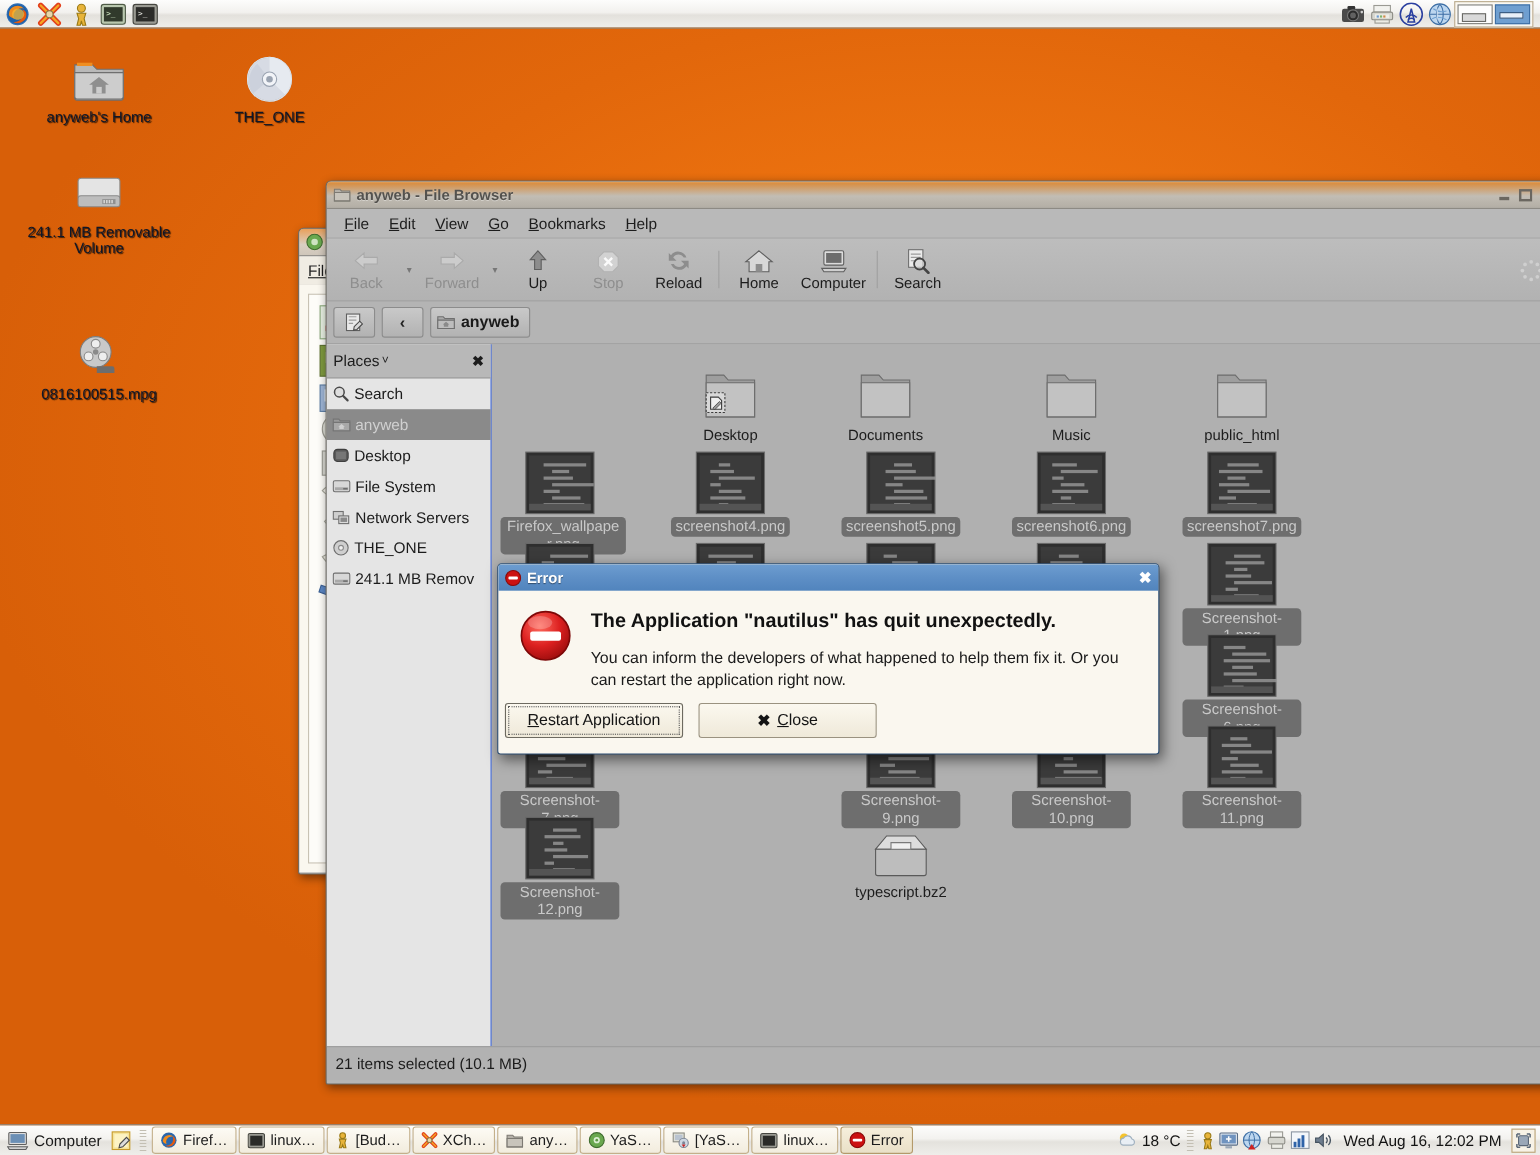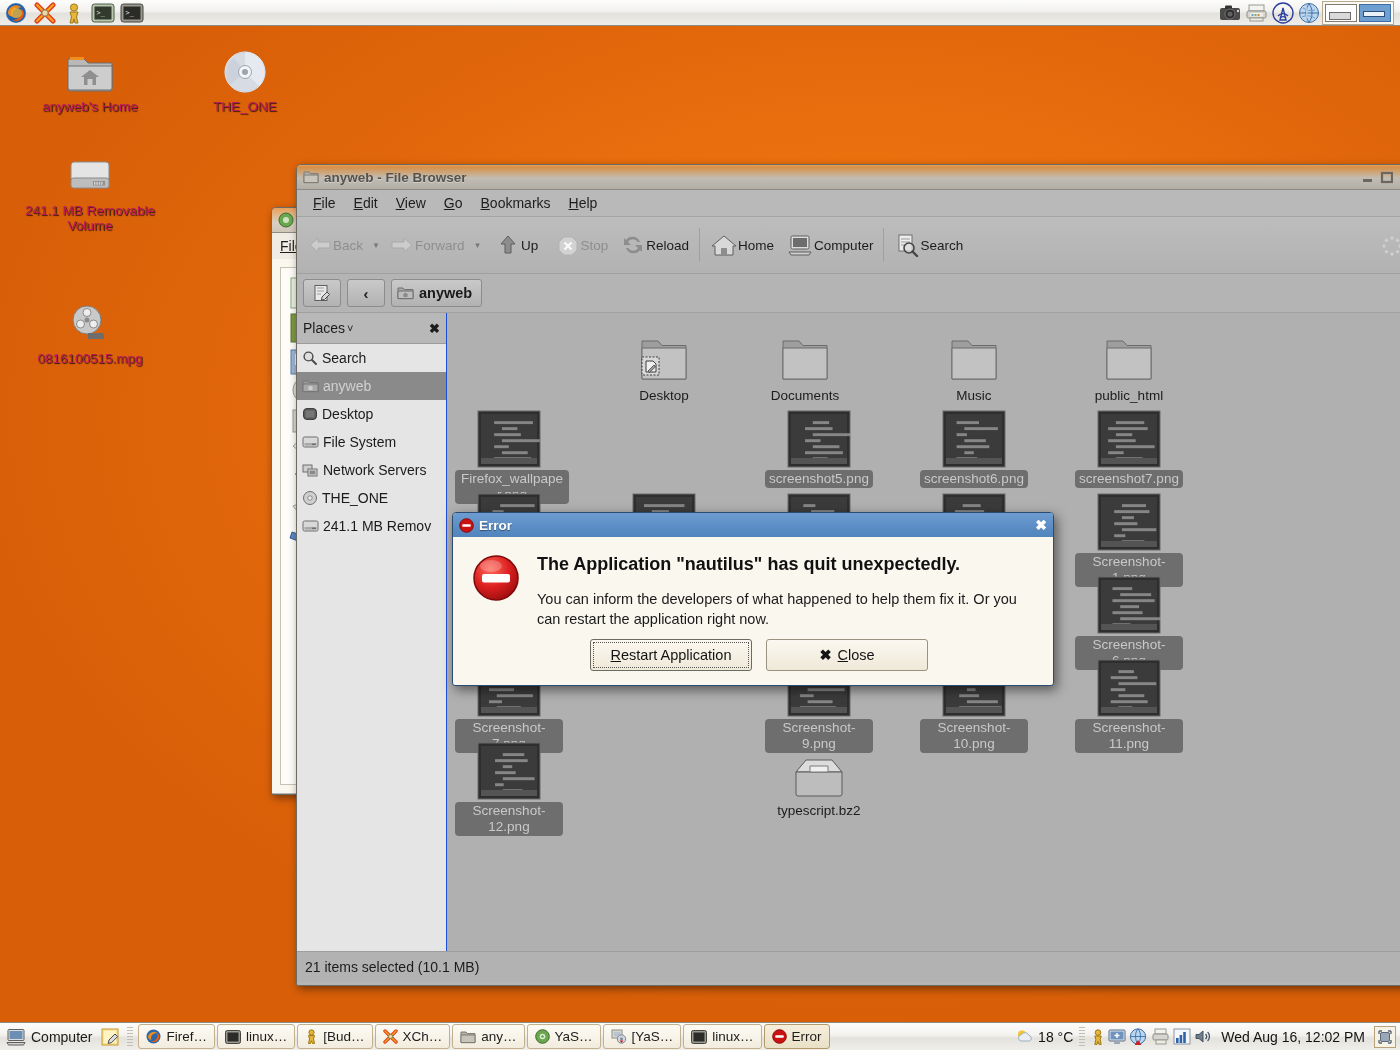--- a/index.html
+++ b/index.html
@@ -25,21 +25,21 @@
     display:flex;align-items:center;border:1px solid #b9a98c;background:#fbf8f1;
     height:20px;margin-right:6px;padding:1px;
   }
   .ws{width:30px;height:16px;border:1px solid #7d7d78;margin:0 1px;background:#fdfdfd;position:relative;cursor:pointer;}
   .ws.active{background:#6f9fd0;border-color:#3d6fa5;}
   .ws .win{position:absolute;left:3px;top:7px;width:20px;height:6px;background:#d9d9d9;border:1px solid #6a6a66;}
   .ws.active .win{background:#e9f0f8;border-color:#2a4f78;top:6px;height:4px;}
   
   .desk-icon{position:absolute;width:130px;text-align:center;cursor:pointer;}
   .desk-icon .ilabel{
-    color:#be185d;font-size:13.5px;line-height:15px;
+    color:#0f172a;font-size:13.5px;line-height:15px;
     text-shadow:1px 1px 1px rgba(0,0,0,.75);margin-top:3px;word-wrap:break-word;
   }
   .desk-icon .iart{height:48px;display:flex;align-items:center;justify-content:center;}
   
   .window{position:absolute;box-sizing:border-box;}
   .win-frame{
     border:1px solid #6d6a64;border-radius:5px 5px 2px 2px;
     background:#b6b6b6;box-shadow:2px 3px 9px rgba(0,0,0,.45);
     overflow:hidden;
   }
@@ -57,21 +57,21 @@
     background:#b9b9b9;border-bottom:1px solid #a4a4a4;
   }
   .menu-item{padding:3px 8px;font-size:14px;color:#1d1d1d;cursor:pointer;}
   .menu-item u{text-decoration:underline;}
   .toolbar{
     height:56px;display:flex;align-items:center;padding:0 4px;
     background:linear-gradient(to bottom,#bdbdbd,#b2b2b2);
     border-bottom:1px solid #a0a0a0;position:relative;
   }
   .tb-btn{
-    display:flex;flex-direction:row;align-items:center;justify-content:center;
+    display:flex;flex-direction:column;align-items:center;justify-content:center;
     min-width:52px;height:50px;padding:0 6px;cursor:pointer;
   }
   .tb-btn .tlab{font-size:13.5px;color:#1c1c1c;margin-top:1px;}
   .tb-btn.disabled .tlab{color:#8e8e8e;}
   .tb-arrow{width:14px;height:50px;display:flex;align-items:center;justify-content:center;cursor:pointer;font-size:9px;color:#777;}
   .tb-sep{width:1px;height:34px;background:#a0a0a0;margin:0 4px;}
   .locbar{
     height:38px;display:flex;align-items:center;padding:0 6px;gap:6px;
     background:#b4b4b4;border-bottom:1px solid #a0a0a0;
   }
@@ -111,21 +111,21 @@
     border:1px solid #2a4c72;border-radius:4px 4px 3px 3px;box-shadow:3px 4px 12px rgba(0,0,0,.5);
     background:#faf7ef;overflow:hidden;}
   #error-titlebar{
     height:24px;display:flex;align-items:center;padding:0 6px;
     background:linear-gradient(to bottom,#6d9dd0 0%,#5e8fc6 50%,#5184bd 100%);
   }
   #error-titlebar .title-text{color:#ffffff;text-shadow:0 1px 1px rgba(0,0,0,.45);font-size:13.5px;}
   .dlg-body{padding:16px 18px 10px 18px;display:flex;gap:16px;}
   .dlg-head{font-size:18px;font-weight:bold;color:#111;line-height:22px;}
   .dlg-sub{font-size:14.5px;color:#1a1a1a;line-height:20px;margin-top:14px;}
-  .dlg-buttons{display:flex;justify-content:center;gap:14px;padding:0 18px 14px 30px;}
+  .dlg-buttons{display:flex;justify-content:flex-start;gap:14px;padding:0 18px 14px 6px;}
   .dlg-btn{
     min-width:160px;height:30px;display:flex;align-items:center;justify-content:center;gap:6px;
     border:1px solid #9a9280;border-radius:3px;
     background:linear-gradient(to bottom,#fbf8ef,#efe9d9);
     font-size:14.5px;color:#141414;cursor:pointer;
   }
   .dlg-btn.focused{outline:1px dotted #555;outline-offset:-4px;border-color:#6d6a60;}
   
   #bottom-panel{
     position:absolute;left:0;bottom:0;width:1400px;height:28px;
@@ -577,20 +577,36 @@
                 <rect x="22" y="13" width="18" height="3.4" fill="#9a9a9a" opacity=".8"></rect>
                 <rect x="13" y="20" width="31" height="3.4" fill="#9a9a9a" opacity=".8"></rect>
                 <rect x="22" y="27" width="44" height="3.4" fill="#9a9a9a" opacity=".8"></rect>
                 <rect x="13" y="34" width="17" height="3.4" fill="#9a9a9a" opacity=".8"></rect>
                 <rect x="22" y="41" width="30" height="3.4" fill="#9a9a9a" opacity=".8"></rect>
                 <rect x="13" y="48" width="43" height="3.4" fill="#9a9a9a" opacity=".8"></rect>
               </g>
               <rect x="4" y="48" width="56" height="6" fill="#545454"></rect>
             </svg>
           </div><div class="fname">Firefox_wallpaper.png</div></div>
+        <div class="file-item selected" style="left: 163px; top: 89px;"><div class="thumb">
+            <svg width="64" height="58" viewBox="0 0 64 58">
+              <rect x="1" y="1" width="62" height="56" fill="#2e2e2e" stroke="#6a6a6a"></rect>
+              <rect x="4" y="4" width="56" height="50" fill="#3b3b3b"></rect>
+              <g transform="translate(6,6) scale(.86)">
+                <rect x="18" y="6" width="12" height="3.4" fill="#9a9a9a" opacity=".8"></rect>
+                <rect x="9" y="13" width="25" height="3.4" fill="#9a9a9a" opacity=".8"></rect>
+                <rect x="18" y="20" width="38" height="3.4" fill="#9a9a9a" opacity=".8"></rect>
+                <rect x="9" y="27" width="11" height="3.4" fill="#9a9a9a" opacity=".8"></rect>
+                <rect x="18" y="34" width="24" height="3.4" fill="#9a9a9a" opacity=".8"></rect>
+                <rect x="9" y="41" width="37" height="3.4" fill="#9a9a9a" opacity=".8"></rect>
+                <rect x="18" y="48" width="10" height="3.4" fill="#9a9a9a" opacity=".8"></rect>
+              </g>
+              <rect x="4" y="48" width="56" height="6" fill="#545454"></rect>
+            </svg>
+          </div><div class="fname">screenshot4.png</div></div>
         <div class="file-item selected" style="left: 318px; top: 89px;"><div class="thumb">
             <svg width="64" height="58" viewBox="0 0 64 58">
               <rect x="1" y="1" width="62" height="56" fill="#2e2e2e" stroke="#6a6a6a"></rect>
               <rect x="4" y="4" width="56" height="50" fill="#3b3b3b"></rect>
               <g transform="translate(6,6) scale(.86)">
                 <rect x="23" y="6" width="19" height="3.4" fill="#9a9a9a" opacity=".8"></rect>
                 <rect x="14" y="13" width="32" height="3.4" fill="#9a9a9a" opacity=".8"></rect>
                 <rect x="23" y="20" width="45" height="3.4" fill="#9a9a9a" opacity=".8"></rect>
                 <rect x="14" y="27" width="18" height="3.4" fill="#9a9a9a" opacity=".8"></rect>
                 <rect x="23" y="34" width="31" height="3.4" fill="#9a9a9a" opacity=".8"></rect>

